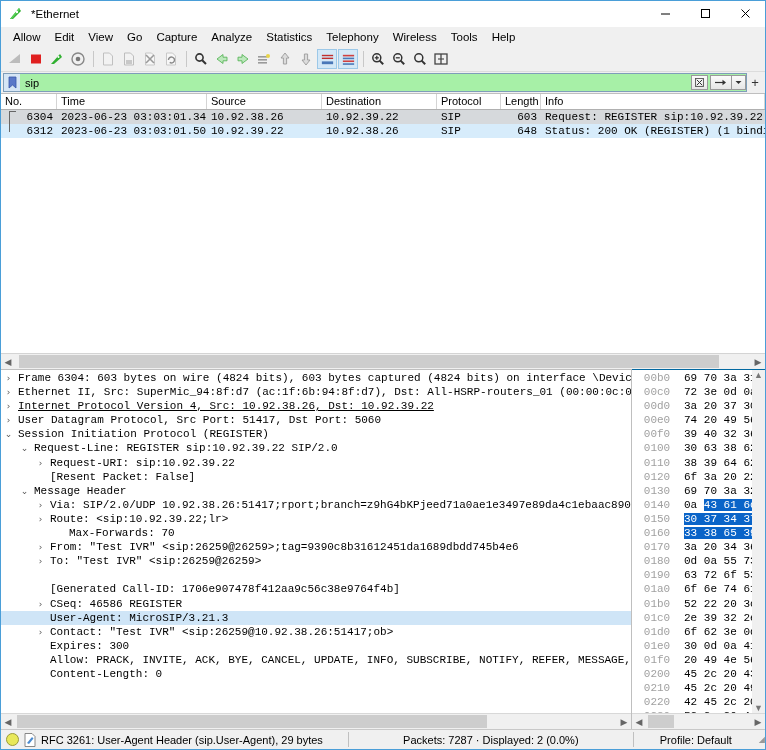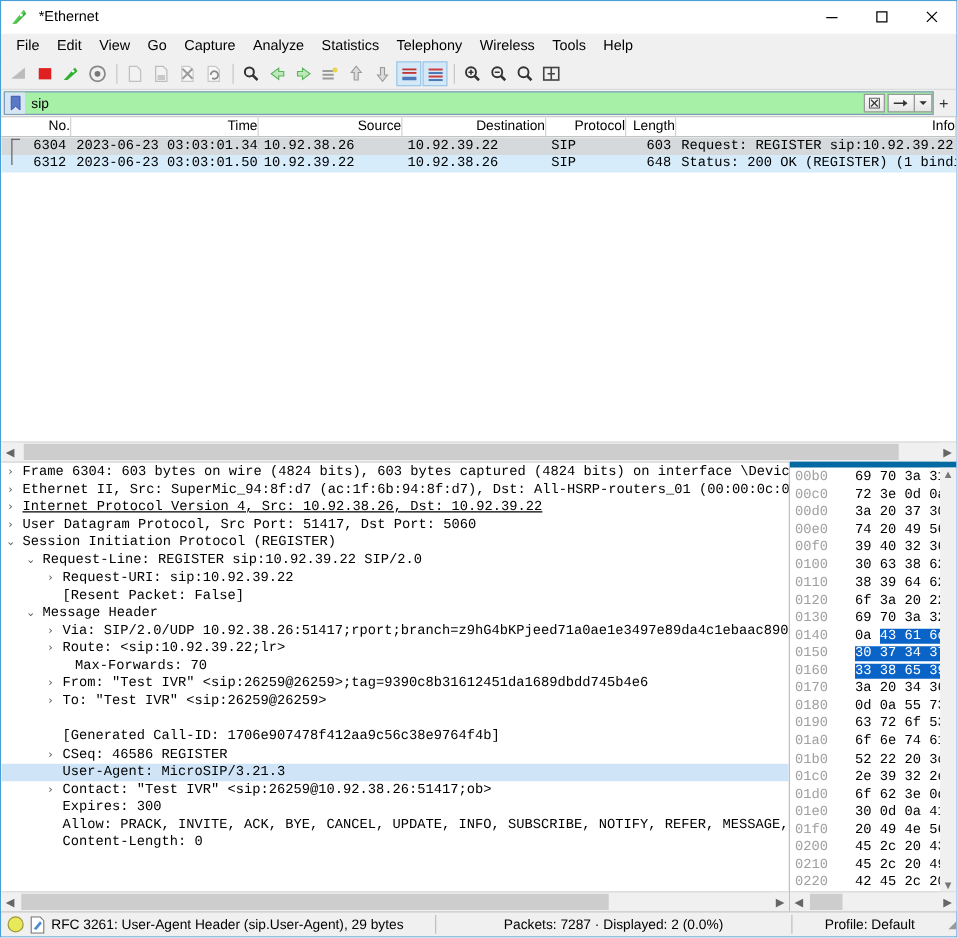--- a/index.html
+++ b/index.html
@@ -161,21 +161,20 @@
     border-bottom: 1px solid #b0b0b0;
     font-size: 11px;
   }
   .pl-th {
     border-right: 1px solid #d4d4d4;
     padding-left: 4px;
     line-height: 15px;
     box-sizing: border-box;
     overflow: hidden; white-space: nowrap;
     color: #000;
-    text-align: right;
   }
   .pl-body { flex: 1; position: relative; overflow: hidden; background:#fff; }
   .pl-row {
     height: 14px;
     display: flex;
     font-family: "Liberation Mono", monospace;
     font-size: 11px;
     white-space: nowrap;
     align-items: center;
   }
@@ -250,22 +249,23 @@
     display: inline-flex; align-items: center; justify-content: center;
     color: #555; font-size: 9px;
     font-family: "DejaVu Sans", sans-serif;
   }
   .twisty.none { color: transparent; }
 
   .hex-pane {
     flex: 1;
     display: flex; flex-direction: column;
     background: #fff;
-    border-top: 5px solid #0369a1;
+    border-top: 1px solid #0369a1;
     overflow: hidden;
+    text-align: center;
   }
   .hex-inner { flex: 1; display: flex; overflow: hidden; position: relative; }
   .hex-content {
     flex: 1;
     font-family: "Liberation Mono", monospace;
     font-size: 11px;
     overflow: hidden;
     padding-top: 1px;
   }
   .hex-row {
@@ -350,21 +350,21 @@
       <div class="win-btn">
         <svg width="11" height="11" viewBox="0 0 11 11">
             <line x1="1.5" y1="1.5" x2="9.5" y2="9.5" stroke="#000" stroke-width="1"></line>
             <line x1="9.5" y1="1.5" x2="1.5" y2="9.5" stroke="#000" stroke-width="1"></line>
           </svg>
       </div>
     </div>
   </div>
 
   <div class="menubar">
-    <div class="menu-item">File</div>
+    <div class="menu-item">Allow</div>
     <div class="menu-item">Edit</div>
     <div class="menu-item">View</div>
     <div class="menu-item">Go</div>
     <div class="menu-item">Capture</div>
     <div class="menu-item">Analyze</div>
     <div class="menu-item">Statistics</div>
     <div class="menu-item">Telephony</div>
     <div class="menu-item">Wireless</div>
     <div class="menu-item">Tools</div>
     <div class="menu-item">Help</div>
@@ -610,21 +610,21 @@
             <span style="margin-left: 4px;">Message Header</span>
           </div>
           <div class="tree-row" style="padding-left: 34px;">
             <span class="twisty">›</span>
             <span style="margin-left: 4px;">Via: SIP/2.0/UDP 10.92.38.26:51417;rport;branch=z9hG4bKPjeed71a0ae1e3497e89da4c1ebaac8905</span>
           </div>
           <div class="tree-row" style="padding-left: 34px;">
             <span class="twisty">›</span>
             <span style="margin-left: 4px;">Route: &lt;sip:10.92.39.22;lr&gt;</span>
           </div>
-          <div class="tree-row" style="padding-left: 44px;">
+          <div class="tree-row" style="padding-left: 24px; gap: 29px;">
             <span class="twisty none">&nbsp;</span>
             <span style="margin-left: 4px;">Max-Forwards: 70</span>
           </div>
           <div class="tree-row" style="padding-left: 34px;">
             <span class="twisty">›</span>
             <span style="margin-left: 4px;">From: "Test IVR" &lt;sip:26259@26259&gt;;tag=9390c8b31612451da1689dbdd745b4e6</span>
           </div>
           <div class="tree-row" style="padding-left: 34px;">
             <span class="twisty">›</span>
             <span style="margin-left: 4px;">To: "Test IVR" &lt;sip:26259@26259&gt;</span>

